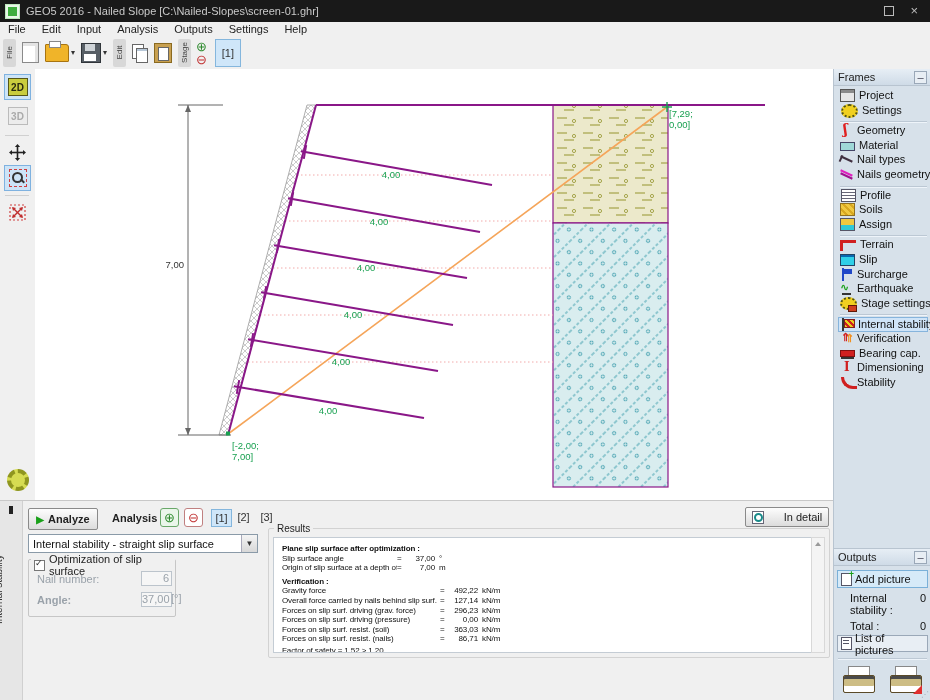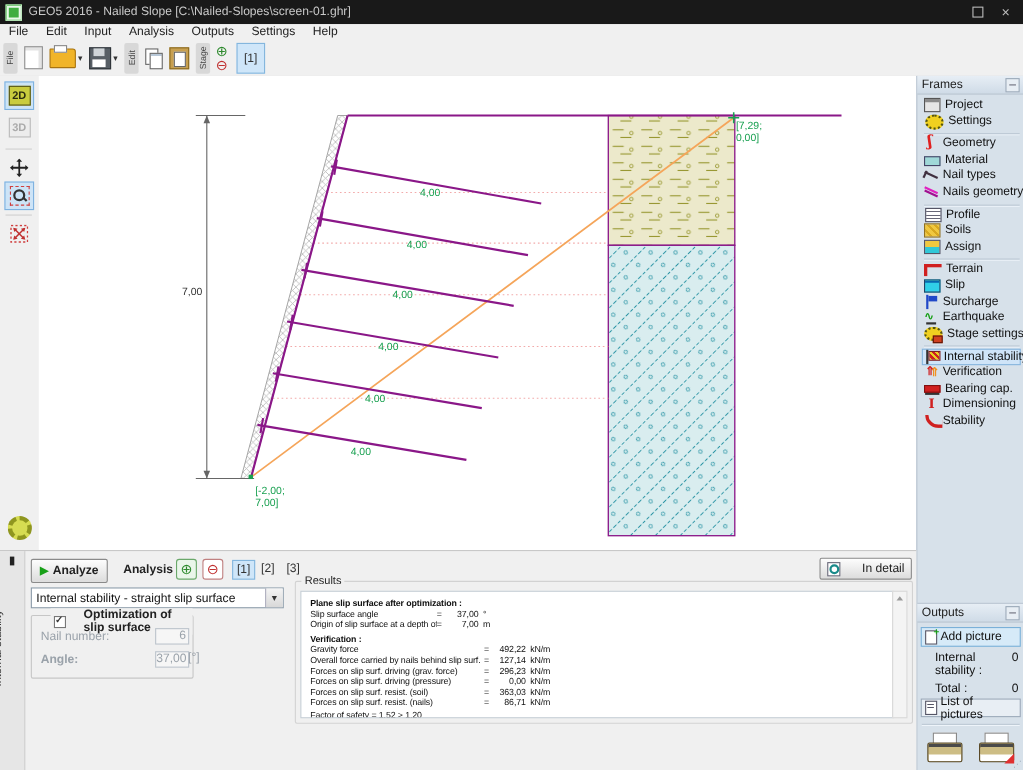--- a/index.html
+++ b/index.html
@@ -143,21 +143,21 @@
   .detail-btn{position:absolute;left:745px;top:6px;width:82px;height:18px;
        background:linear-gradient(#fdfdfd,#dcdcdc);border:1px solid #8a8a8a;border-radius:2px;
        display:flex;align-items:center;justify-content:center;gap:20px;color:#222;}
   .mag-ic{width:10px;height:11px;background:#fff;border:1px solid #667;position:relative;}
   .mag-ic:before{content:"";position:absolute;left:1px;top:1px;width:5px;height:5px;border:2px solid #1a8a8a;border-radius:50%;}
   .dropdown{position:absolute;left:28px;top:33px;width:224px;height:17px;background:#fff;border:1px solid #8a9aa8;
        display:flex;align-items:center;padding-left:4px;color:#111;}
   .dropdown .dd-btn{margin-left:auto;width:15px;height:100%;background:linear-gradient(#f4f4f4,#d8d8d8);
        border-left:1px solid #aab;display:flex;align-items:center;justify-content:center;font-size:8px;color:#333;}
   .groupbox{position:absolute;left:28px;top:58px;width:146px;height:56px;border:1px solid #c6c6c6;border-radius:2px;}
-  .gb-legend{position:absolute;left:17px;top:-7px;background:#f0f0f0;padding:0 3px;display:flex;align-items:center;gap:16px;color:#222;font-weight:bold;}
+  .gb-legend{position:absolute;left:2px;top:-7px;background:#f0f0f0;padding:0 3px;display:flex;align-items:center;gap:4px;color:#222;}
   .checkbox{width:9px;height:9px;background:#fff;border:1px solid #777;position:relative;flex:0 0 9px;}
   .checkbox:after{content:"✓";position:absolute;left:0px;top:-3px;font-size:9px;color:#333;}
   .form-row{position:absolute;left:8px;display:flex;align-items:center;color:#9aa2aa;}
   .field{position:absolute;width:27px;height:13px;background:#f6f6f6;border:1px solid #bcc4cc;
          color:#9aa2aa;text-align:right;padding-right:2px;line-height:13px;}
   .unit{position:absolute;color:#9aa2aa;}
   
   .results-box{position:absolute;left:268px;top:27px;width:560px;height:128px;border:1px solid #d2d2d2;border-radius:2px;}
   .rb-legend{position:absolute;left:5px;top:-6px;background:#f0f0f0;padding:0 3px;color:#222;font-size:10px;}
   .rb-inner{position:absolute;left:4px;top:8px;right:16px;bottom:4px;background:#fff;border:1px solid #c4ccd4;

